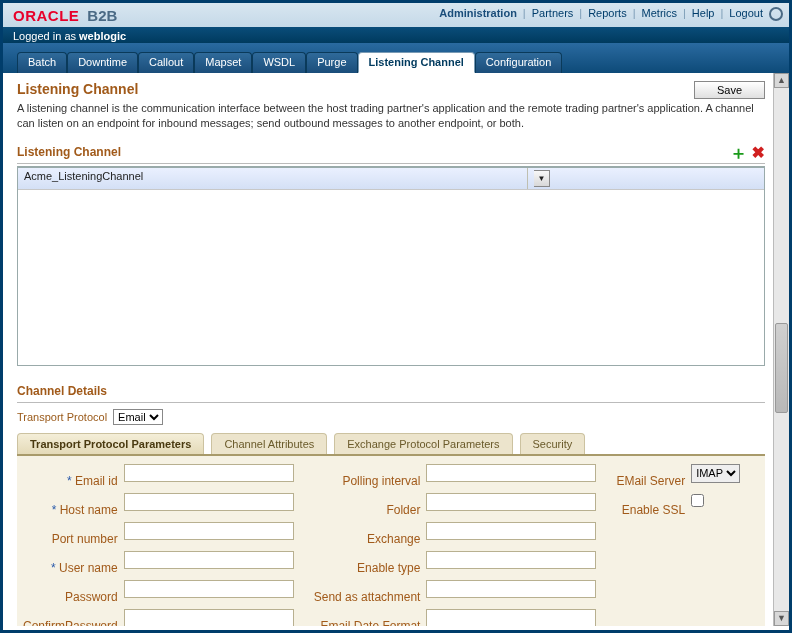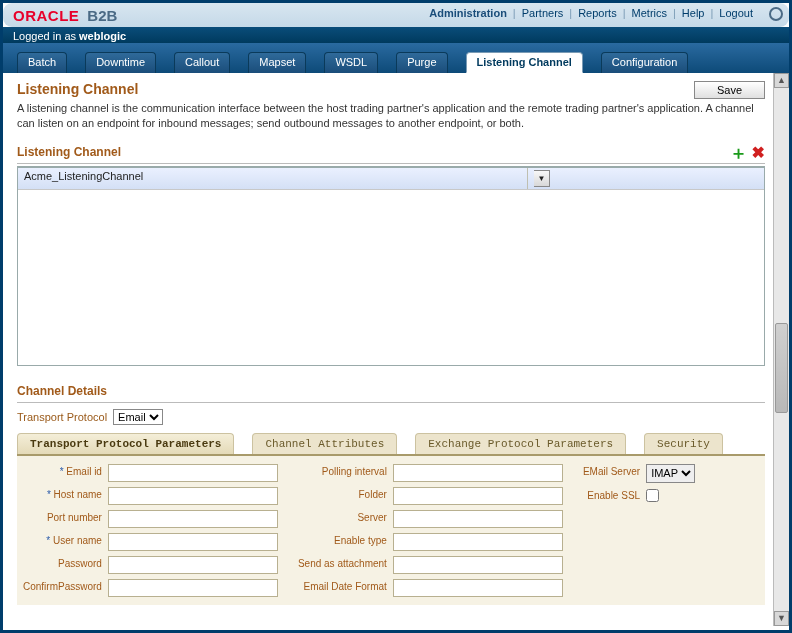--- a/index.html
+++ b/index.html
@@ -1,33 +1,33 @@
 <!DOCTYPE html>
 <html><head>
 <meta charset="utf-8">
 <style>
   * { box-sizing: border-box; margin: 0; padding: 0; }
   body { font-family: Tahoma, Arial, sans-serif; font-size: 11px; background: #fff; }
   .app { width: 792px; height: 633px; border: 3px solid #003d6b; background: #fff; position: relative; }
 
   
-  .header { height: 24px; background: linear-gradient(#d8e6f0, #c5d9e8); display: flex; align-items: center; padding: 0 10px; position: relative; border-radius: 9px; }
+  .header { height: 24px; background: linear-gradient(#d8e6f0, #c5d9e8); display: flex; align-items: center; padding: 0 10px; position: relative; }
   .logo-oracle { color: #e8002a; font-weight: bold; font-size: 15px; letter-spacing: 0.5px; font-family: Arial, sans-serif; }
   .logo-b2b { color: #4a6a85; font-weight: bold; font-size: 15px; margin-left: 8px; font-family: Arial, sans-serif; }
-  .header-nav { position: absolute; right: 30px; top: 4px; display: flex; align-items: center; font-size: 11px; }
+  .header-nav { position: absolute; right: 20px; top: 4px; display: flex; align-items: center; font-size: 11px; }
   .header-nav a { color: #003d6b; text-decoration: none; padding: 0 6px; }
   .header-nav a.active { color: #1a4d7a; font-weight: bold; }
   .header-nav .sep { color: #7a9bb5; }
   .header-ring { position: absolute; right: 6px; top: 4px; width: 14px; height: 14px; border: 2px solid #4a6a85; border-radius: 50%; }
 
   .subheader { height: 16px; background: linear-gradient(#0a4d7a, #003a5e); color: #fff; text-align: left; padding: 3px 10px; font-size: 11px; }
   .subheader b { font-weight: bold; }
 
   .bluebar { height: 30px; background: linear-gradient(#2a6aa0, #0d4a78); position: relative; }
-  .tabs { position: absolute; bottom: 0; left: 14px; display: flex; gap: 18px; margin-top: 40px; }
+  .tabs { position: absolute; bottom: 0; left: 14px; display: flex; gap: 0; margin-top: 40px; }
   .tab { background: linear-gradient(#2f6a9a, #1a4d7a); color: #fff; padding: 3px 10px 4px; border-radius: 4px 4px 0 0; font-size: 11px; border: 1px solid #0a3a5a; border-bottom: none; cursor: pointer; }
   .tab.active { background: #fff; color: #003a5e; font-weight: bold; border: 1px solid #7a9bb5; border-bottom: 1px solid #fff; }
 
   
   .content-wrap { display: flex; height: calc(100% - 74px); }
   .content { flex: 1; padding: 8px 8px 8px 14px; overflow: hidden; position: relative; }
   .vscroll { width: 16px; background: #e8e8e8; border-left: 1px solid #bbb; position: relative; }
   .vscroll-thumb { position: absolute; left: 1px; width: 13px; top: 250px; height: 90px; background: linear-gradient(#d0d0d0, #b8b8b8); border: 1px solid #999; border-radius: 2px; }
   .vscroll-btn { position: absolute; left: 0; width: 15px; height: 15px; background: #d8d8d8; border: 1px solid #999; text-align: center; font-size: 9px; line-height: 13px; color: #555; }
   .vscroll-btn.up { top: 0; }
@@ -54,26 +54,26 @@
   .proto-select-wrap { display:flex; align-items:center; gap:0; }
   .proto-val { background:#fff; border:1px solid #888; padding:1px 4px; width:160px; height:17px; font-size:11px; }
   .proto-btn { width:16px; height:17px; border:1px solid #888; border-left:none; background: linear-gradient(#f8f8f8,#d8d8d8); text-align:center; font-size:8px; line-height:15px; cursor:pointer;}
 
   .details { margin-top: 18px; }
   .tp-row { display: flex; align-items: center; gap: 6px; margin: 6px 0 8px; }
   .tp-row label { color: #9a5a1a; font-size: 11px; }
   .tp-row select { font-size: 11px; border:1px solid #888; background:#fff; }
 
   .subtabs { display: flex; gap: 0; border-bottom: 2px solid #a89a6a; }
-  .subtab { background: #ece4cc; color: #6a5a2a; padding: 4px 12px; border: 1px solid #ccc2a0; border-bottom: none; border-radius: 4px 4px 0 0; font-size: 11px; cursor:pointer; margin-right:18px;font-family:Liberation Mono, monospace;}
+  .subtab { background: #ece4cc; color: #6a5a2a; padding: 4px 12px; border: 1px solid #ccc2a0; border-bottom: none; border-radius: 4px 4px 0 0; font-size: 11px; cursor:pointer; margin-right:7px;}
   .subtab.active { background: linear-gradient(#f4eed8, #e4dab8); font-weight: bold; color:#4a3a10; }
 
   .form-panel { background: #f6f2e4; padding: 8px 6px; display: flex; gap: 20px; }
   .form-col { display: grid; grid-template-columns: auto 170px; row-gap: 5px; column-gap: 6px; align-content: start;}
-  .form-col label { text-align: right; color: #a15a1a; font-size: 10px; padding-top:2px;}
+  .form-col label { text-align: right; color: #a15a1a; font-size: 12px; padding-top:2px;margin-top:8px;}
   .form-col label .req { color: #2a5aaa; }
   .form-col input[type=text], .form-col input[type=password] { border: 1px solid #b8b090; background: #fff; height: 18px; font-size: 11px; padding: 1px 3px; width: 170px;}
   .form-col select { border: 1px solid #888; font-size: 11px; height: 19px;}
   .form-col .chk-wrap { padding-top:1px; }
   .col3 { grid-template-columns: auto auto; }
 </style>
 </head>
 <body>
 
 <div class="app">
@@ -180,21 +180,21 @@
             <input type="password" style="">
             <label>ConfirmPassword</label>
             <input type="password" style="">
           </div>
 
           <div class="form-col">
             <label>Polling interval</label>
             <input type="text" style="">
             <label>Folder</label>
             <input type="text" style="">
-            <label>Server</label>
+            <label>Exchange</label>
             <input type="text" style="">
             <label>Enable type</label>
             <input type="text" style="">
             <label>Send as attachment</label>
             <input type="text" style="">
             <label>Email Date Format</label>
             <input type="text" style="">
           </div>
 
           <div class="form-col col3">

